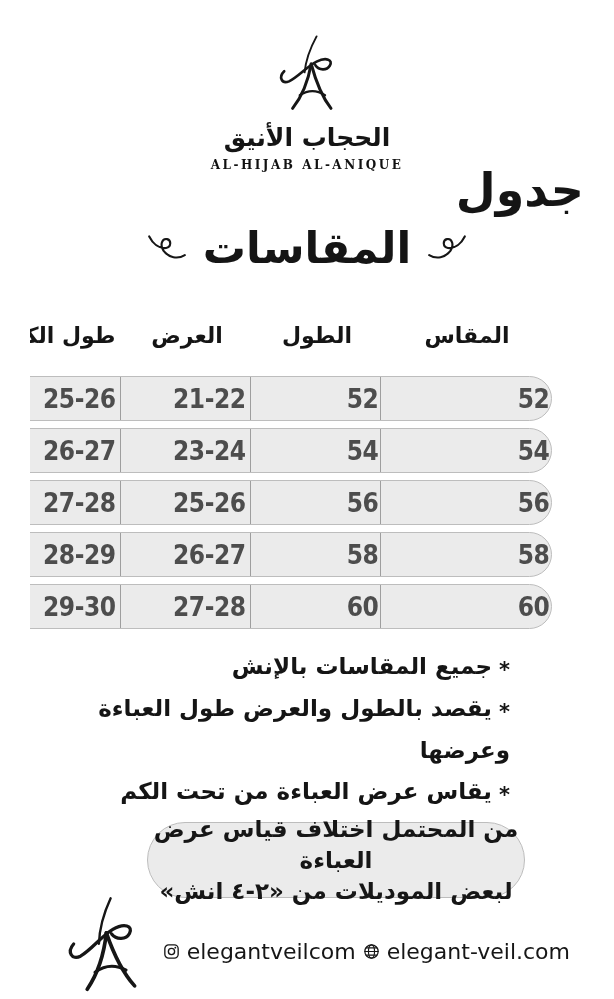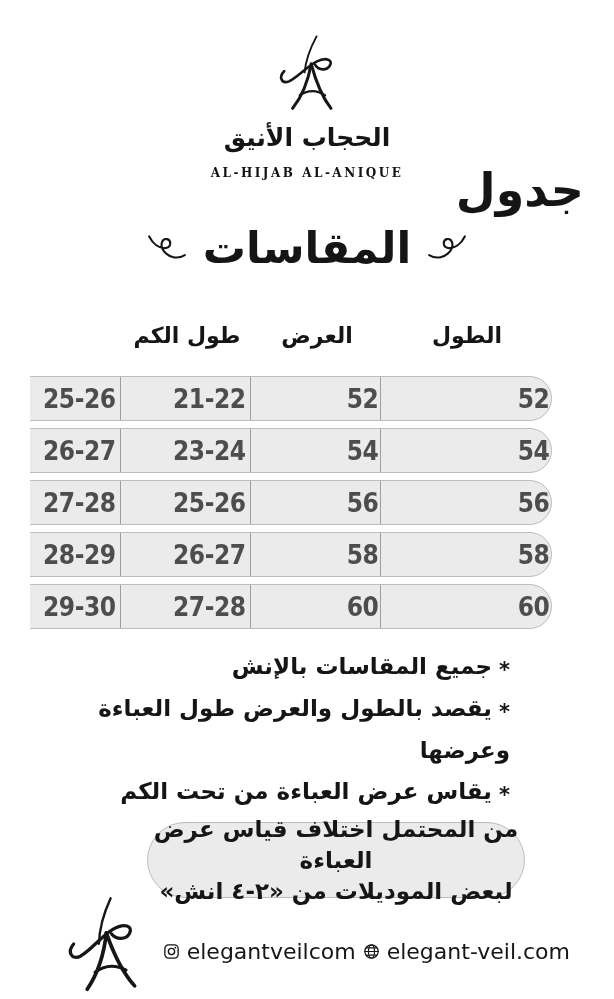--- a/index.html
+++ b/index.html
@@ -8,21 +8,21 @@
     position:relative; width:554px; height:999px; margin:0 auto;
     background:#ffffff; overflow:hidden;
     font-family:"DejaVu Sans", sans-serif; color:#151515;
   }
 
   
   .brand { position:absolute; top:34px; left:0; width:100%; text-align:center; }
   .brand .monogram { width:60px; height:80px; display:inline-block; }
   .brand-ar { font-size:25px; font-weight:bold; margin-top:6px; direction:rtl; }
   .brand-en { font-family:"DejaVu Serif", serif; font-size:12px; font-weight:bold;
-              letter-spacing:2.5px; margin-top:14px; color:#111; }
+              letter-spacing:2.5px; margin-top:6px; color:#111; }
 
   
   .title-block { position:absolute; top:162px; left:0; width:100%; direction:rtl; }
   .title-1 { font-size:46px; font-weight:bold; line-height:56px; }
   .title-2-row { display:flex; justify-content:center; align-items:center; gap:16px; margin-top:4px; }
   .title-2 { font-size:43px; font-weight:bold; line-height:52px; }
   .flourish { width:40px; height:32px; }
   .flourish.right { transform:scaleX(-1); }
 
   
@@ -96,20 +96,21 @@
       </svg>
       <div class="title-2">المقاسات</div>
       <svg class="flourish right" viewBox="0 0 44 36">
         <path class="stroke" stroke-width="2.4" d="M2 26 C10 31 20 29 26 21 C30 15 28 7 22 8 C17 9 17 17 23 18 C31 19 38 13 42 5"></path>
       </svg>
     </div>
   </div>
 
   <div class="size-table">
     <div class="thead">
+      <div class="th">المقاس</div>
       <div class="th">الطول</div>
       <div class="th">العرض</div>
       <div class="th">طول الكم</div>
     </div>
 
     <div class="trow">
       <div class="td">
           <span>52</span>
         </div>
       <div class="td">

